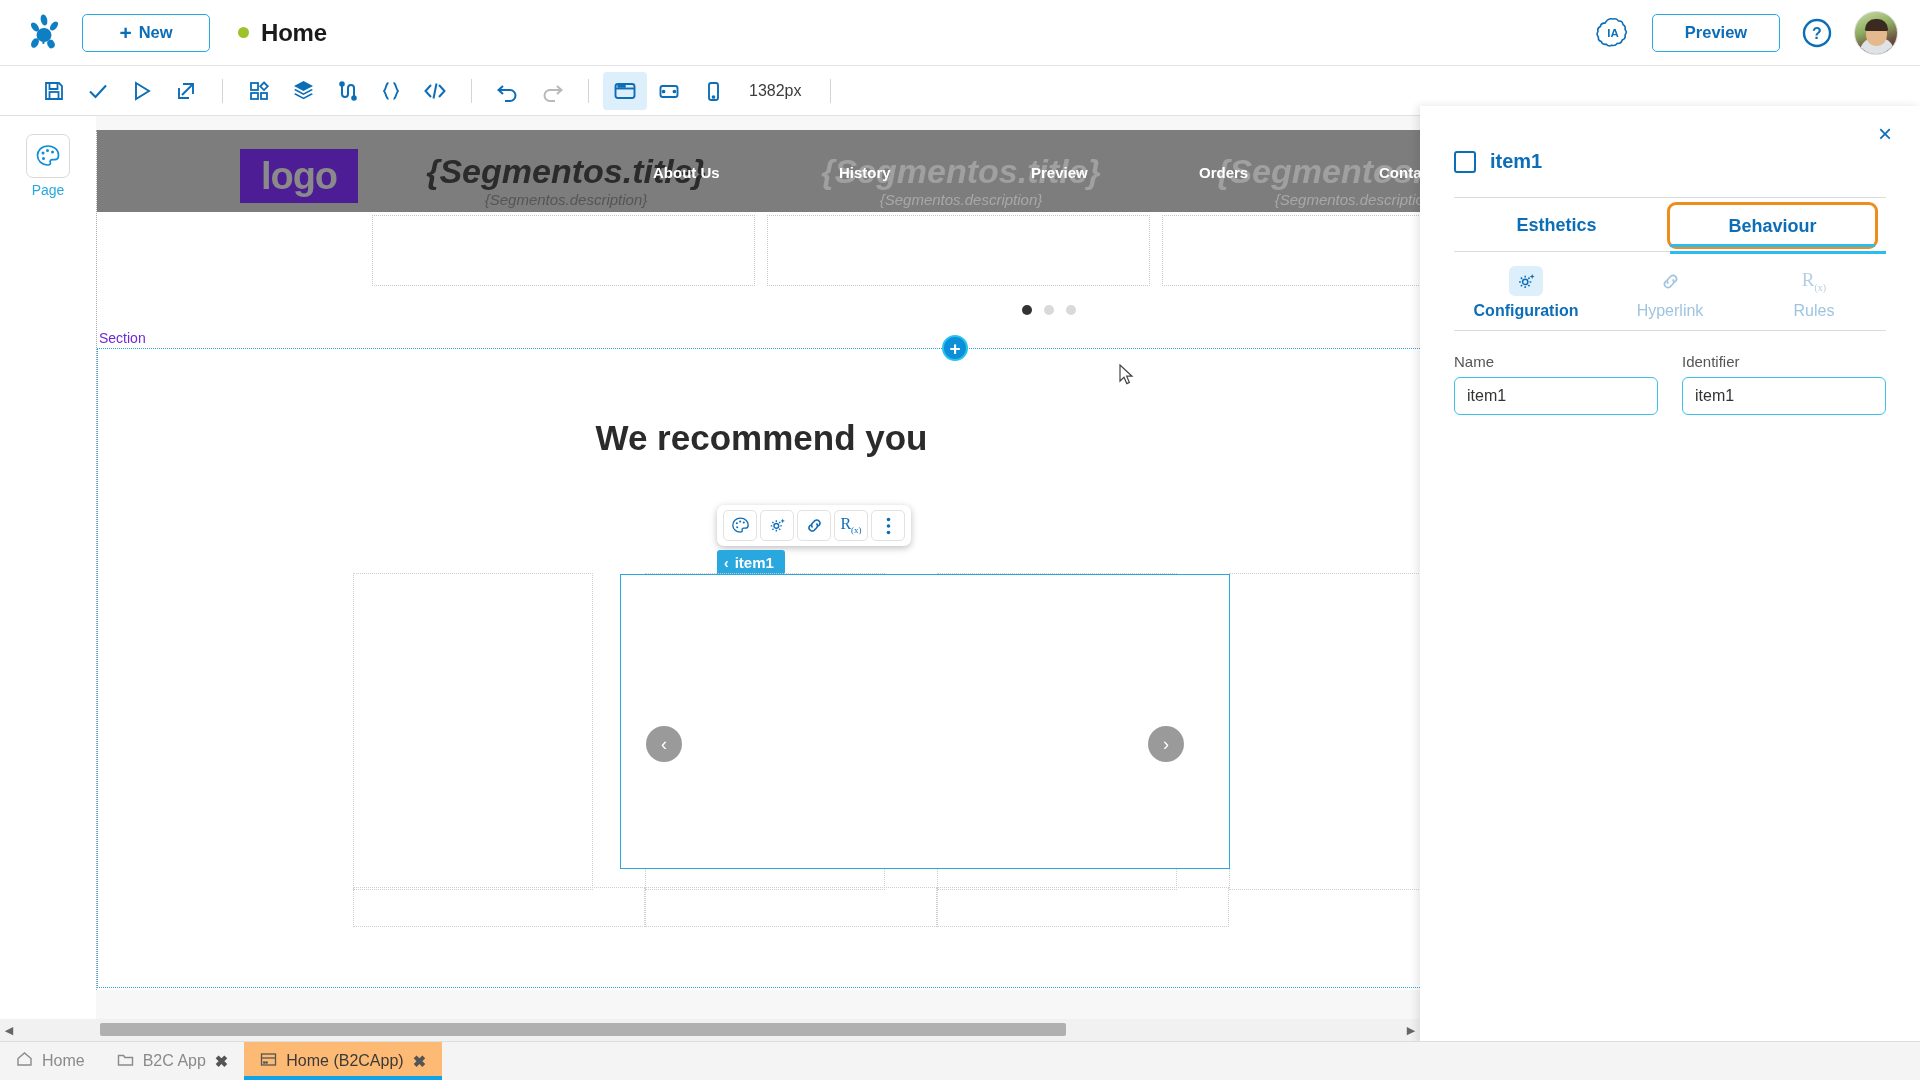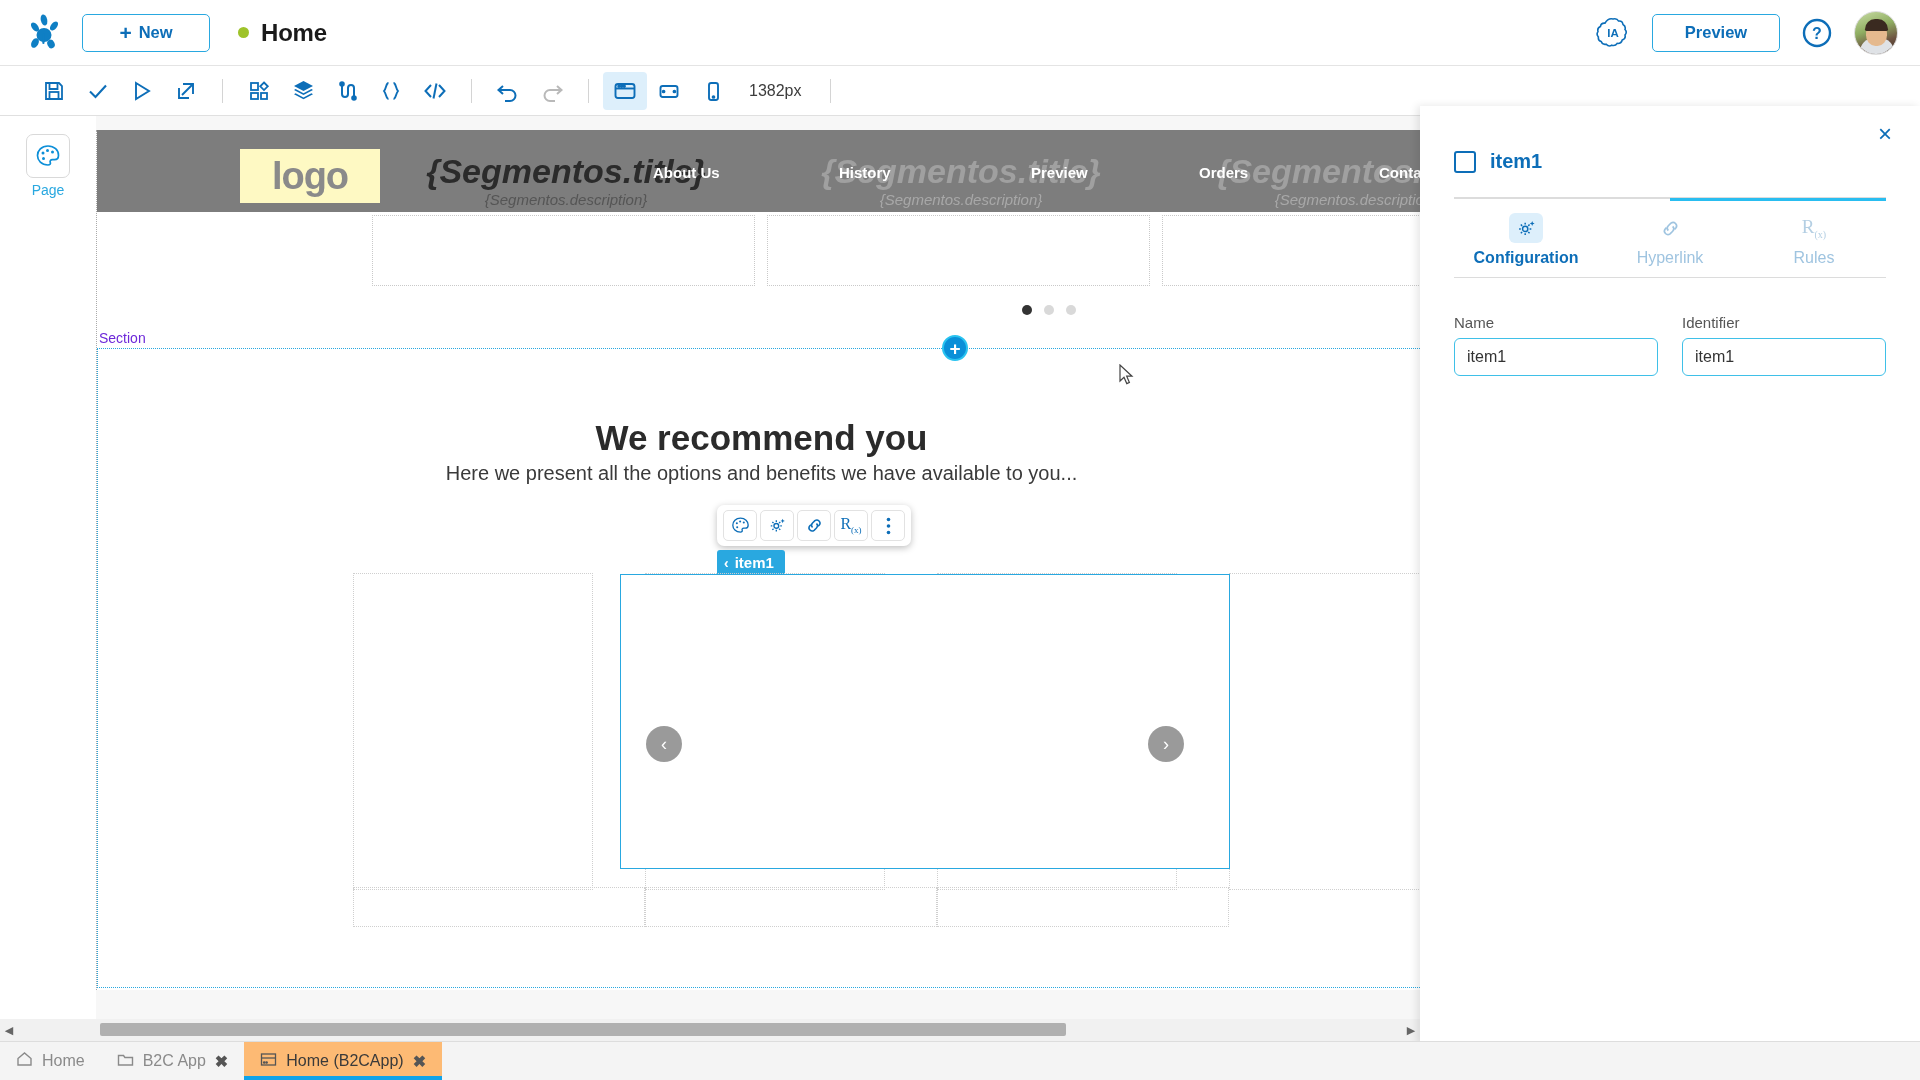--- a/index.html
+++ b/index.html
@@ -84,21 +84,21 @@
   }
   .canvas-page {
     position:absolute; top:14px; left:0px; width:1330px; height:860px; background:#fff;
     border-left: 1px dotted #aaa;
   }
   .site-header {
     position:relative; width:1330px; height:82px; background:#7d7d7d;
     display:flex; align-items:center;
   }
   .logo-box {
-    position:absolute; left:143px; top:19px; width:140px; height:54px; background:#fef9c3;
+    position:absolute; left:143px; top:19px; width:118px; height:54px; background:#4c1d95;
     display:flex; align-items:center; justify-content:center;
     font-size: 38px; font-weight:bold; color:#8a8a8a; letter-spacing:-1px;
   }
   .nav-items {
     position:absolute; left:0; top:0; width:1330px; height:82px;
     display:flex; align-items:center; color:#fff; font-size:15px; font-weight:bold;
   }
   .nav-link { position:absolute; color:#fff; font-size:15px; font-weight:bold; white-space:nowrap; }
 
   
@@ -205,21 +205,21 @@
     flex:1; display:flex; flex-direction:column; align-items:center; gap:6px; cursor:pointer;
   }
   .rp-subtab .st-ico {
     width:34px; height:30px; display:flex; align-items:center; justify-content:center; border-radius:6px;
   }
   .rp-subtab.active .st-ico { background:#ddeffb; }
   .rp-subtab .st-label { font-size:16px; font-weight:bold; color:#0d6eb8; }
   .rp-subtab.dim .st-label { color:#9fc4e0; font-weight:normal; }
   .rp-sub-line { height:1px; background:#dcdcdc; margin-top:10px; }
   .rp-fields { display:flex; gap:24px; padding-top:22px; }
-  .rp-field { flex:1;margin-top:14px; }
+  .rp-field { flex:1; }
   .rp-field-label { font-size:15px; color:#555; margin-bottom:7px; }
   .rp-input {
     width:100%; height:38px; border:1px solid #3fc0e8; border-radius:6px;
     padding: 0 12px; font-size:16px; color:#333; font-family:"Liberation Sans", sans-serif;
     outline:none; background:#fff;
   }
 
   
   .bottombar {
     position:absolute; left:0; top:1041px; width:1920px; height:39px;
@@ -441,21 +441,20 @@
         <div class="dot on"></div>
         <div class="dot"></div>
         <div class="dot"></div>
       </div>
 
       <div class="section-label" style="left:2px; top:200px;">Section</div>
       <div class="section-box" style="left:0px; top:218px; width:1329px; height:640px;"></div>
       <div class="plus-handle" style="left:845px; top:205px;">+</div>
 
       <div class="headline" style="top:288px; left:0;">We recommend you</div>
-      <div class="subhead" style="top:332px; left:0;">Here we present all the options and benefits we have available to you...</div>
 
       <div class="float-tb" style="left:620px; top:375px;">
         <div class="ftb-btn">
           <svg width="19" height="19" viewBox="0 0 26 26" fill="none" stroke="#0d6eb8" stroke-width="1.8">
             <path d="M13 3 C6.5 3 2.5 7.6 2.5 12.6 C2.5 17.6 6.5 22 13 22 C15 22 15.8 20.8 15.3 19.6 C14.6 18 15.6 16.6 17.4 16.6 H19.6 C22 16.6 23.5 14.9 23.5 12.2 C23.5 7.2 19.3 3 13 3 Z"></path>
             <circle cx="8" cy="10" r="1.4" fill="#0d6eb8" stroke="none"></circle>
             <circle cx="12.5" cy="7.5" r="1.4" fill="#0d6eb8" stroke="none"></circle>
             <circle cx="17.5" cy="9" r="1.4" fill="#0d6eb8" stroke="none"></circle>
             <circle cx="8.5" cy="15.5" r="1.4" fill="#0d6eb8" stroke="none"></circle>
           </svg>
@@ -526,20 +525,28 @@
   <div class="rightpanel">
     <div class="rp-close">×</div>
 
     <div class="rp-title-row">
       <div class="rp-checkbox"></div>
       <div class="rp-title">item1</div>
     </div>
 
     <div class="rp-hr"></div>
 
+    <div class="rp-tabs">
+      <div class="rp-tab">
+        <span>Esthetics</span>
+      </div>
+      <div class="rp-tab selected highlight">
+        <span>Behaviour</span>
+      </div>
+    </div>
     <div style="position:relative; height:3px;">
       <div style="position:absolute;left:0;right:0;top:0;height:1px;background:#dcdcdc;"></div>
       <div style="position:absolute;left:216px;right:0;top:0;height:3px;background:#29bdf0;"></div>
     </div>
 
     <div class="rp-subtabs">
       <div class="rp-subtab active">
         <div class="st-ico">
           <svg width="21" height="21" viewBox="0 0 24 24" fill="none" stroke="#0d6eb8" stroke-width="1.7">
             <circle cx="10.5" cy="12.5" r="3"></circle>

